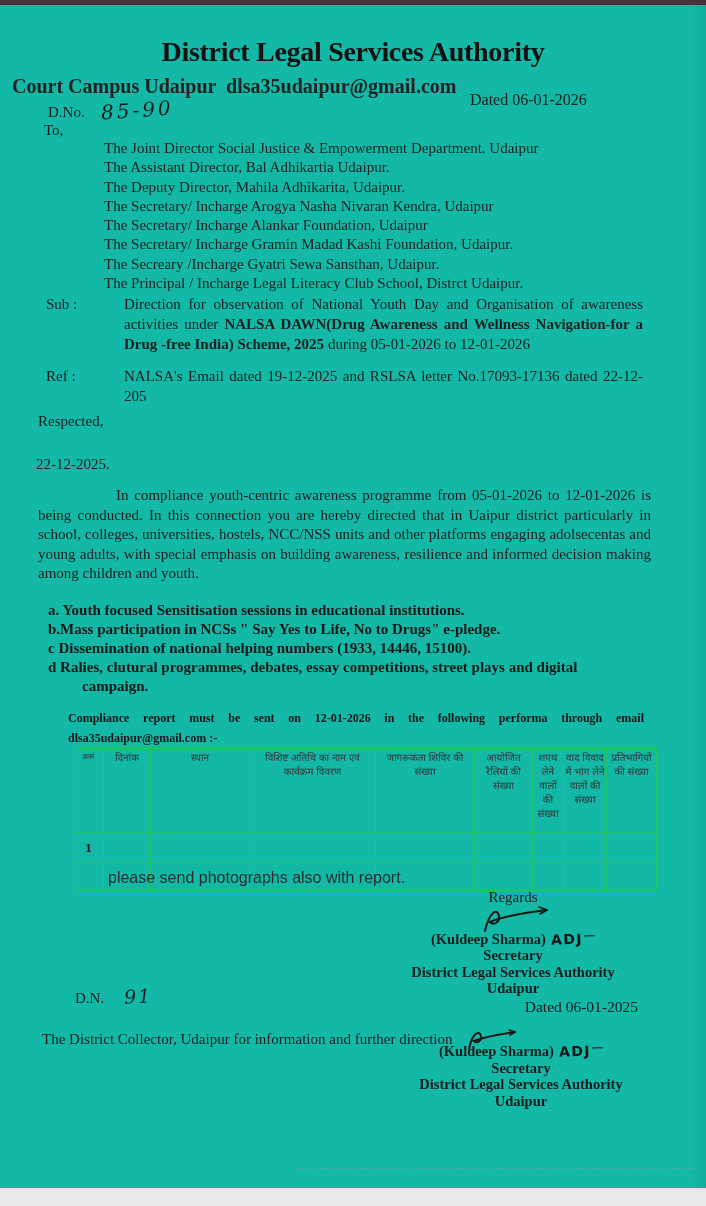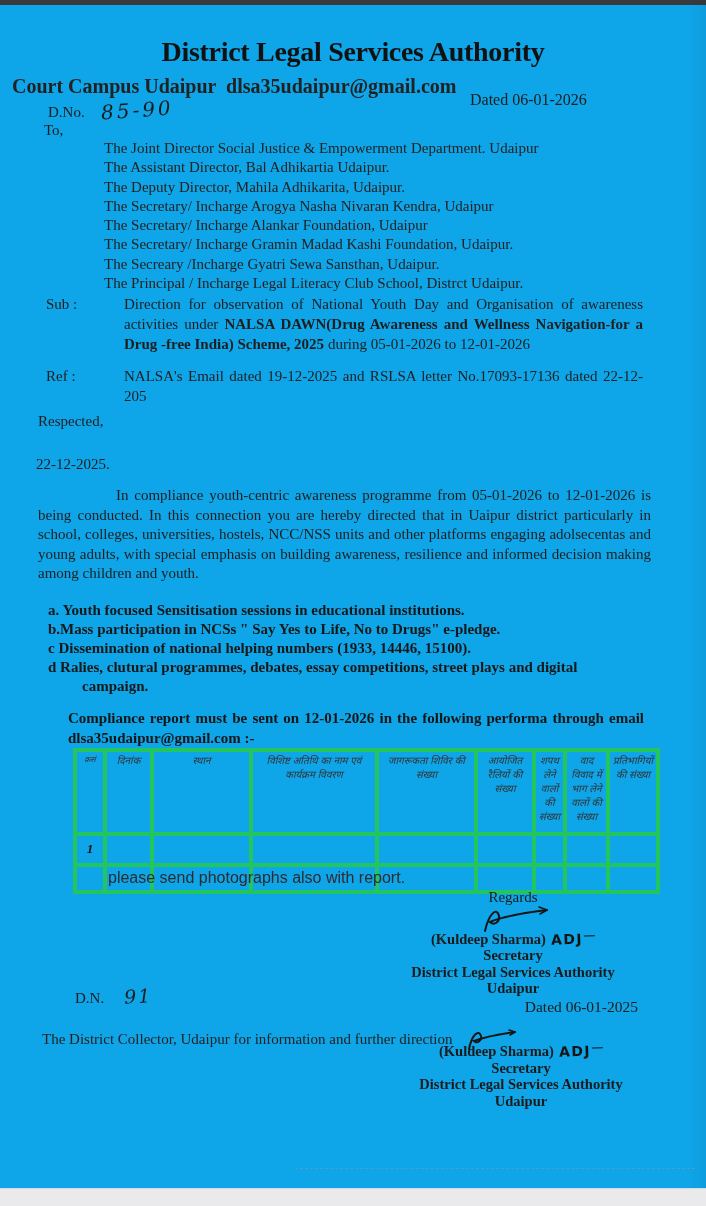--- a/index.html
+++ b/index.html
@@ -1,18 +1,18 @@
 <!DOCTYPE html>
 <html><head>
 <meta charset="utf-8">
 <style>
   html,body{margin:0;padding:0;background:#f2f2f2;}
   .page{
     position:relative;width:706px;height:1206px;margin:0 auto;
-    background:#0ea5e9;overflow:hidden;
+    background:#14b8a6;overflow:hidden;
     font-family:"Liberation Serif", serif;color:#1e1e1e;
   }
   .top-strip{position:absolute;top:0;left:0;width:100%;height:5px;background:#3a3a3a;}
   .bottom-strip{position:absolute;bottom:0;left:0;width:100%;height:17px;background:#eaeaed;border-top:1px solid #d9d9dc;}
   .scan-dots{position:absolute;top:1168px;left:295px;width:400px;border-top:1px dashed #999;opacity:.45;}
   .edge-shade{position:absolute;top:0;right:0;width:18px;height:100%;background:linear-gradient(to left, rgba(0,0,0,.05), rgba(0,0,0,0));}
 
   .title{position:absolute;top:36px;left:0;width:100%;text-align:center;
     font-size:28px;font-weight:bold;letter-spacing:-.3px;color:#111;}
   .subtitle{position:absolute;top:75px;left:12px;width:100%;text-align:left;
@@ -32,28 +32,28 @@
   .ref-block{position:absolute;top:366px;left:46px;width:597px;}
 
   .respected{position:absolute;top:413px;left:38px;font-size:15px;}
   .kindly{position:absolute;top:434px;left:38px;width:610px;font-size:15px;text-align:justify;text-indent:84px;}
   .dateline{position:absolute;top:456px;left:36px;font-size:15px;}
   .para2{position:absolute;top:486px;left:38px;width:613px;font-size:15px;line-height:19.5px;text-align:justify;text-indent:78px;}
 
   .activities{position:absolute;top:601px;left:48px;width:588px;font-size:15px;line-height:19px;font-weight:bold;color:#181818;}
   .activities .act{padding-left:34px;text-indent:-34px;}
 
-  .compliance{position:absolute;top:708px;left:68px;width:576px;font-size:15px;font-weight:bold;text-align:justify;line-height:20px;color:#161616;}
+  .compliance{position:absolute;top:708px;left:68px;width:576px;font-size:12px;font-weight:bold;text-align:justify;line-height:20px;color:#161616;}
 
   .tablewrap{position:absolute;top:748px;left:73px;width:584px;}
   table.perf{border-collapse:collapse;width:100%;table-layout:fixed;
     font-family:"Liberation Sans", sans-serif;}
-  table.perf th, table.perf td{border:4px solid #22c55e;font-weight:normal;
+  table.perf th, table.perf td{border:1px solid #22c55e;font-weight:normal;
     font-size:10px;line-height:1.4;text-align:center;vertical-align:top;
-    padding:2px 1px;color:#333;overflow:hidden;font-style:italic;}
+    padding:2px 1px;color:#333;overflow:hidden;}
   table.perf tr.hdr{height:84px;}
   table.perf tr.r1{height:31px;}
   table.perf tr.r2{height:27px;}
   table.perf tr.r1 td{font-family:"Liberation Serif", serif;font-size:13px;font-weight:bold;text-align:center;vertical-align:middle;color:#111;}
 
   .photos{position:absolute;top:869px;left:108px;font-family:"Liberation Sans", sans-serif;font-size:16px;color:#2c2c2c;}
 
   .sig{width:258px;text-align:center;font-size:14.5px;line-height:16.5px;color:#1b1b1b;}
   .sig .regards{font-size:15px;margin-bottom:1px;}
   .sig .bold{font-weight:bold;}

